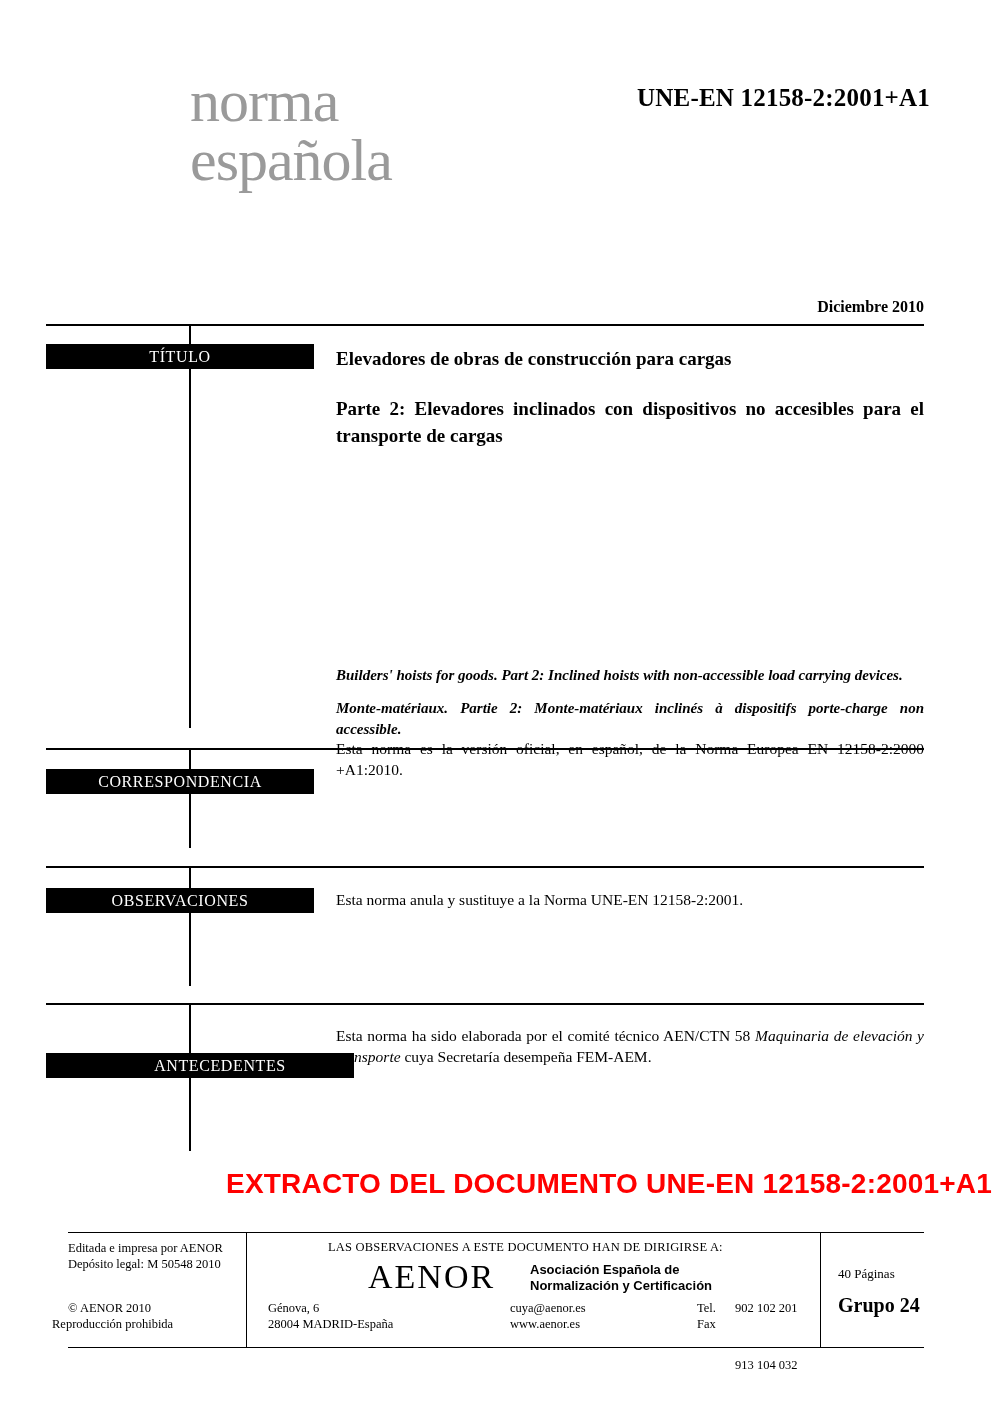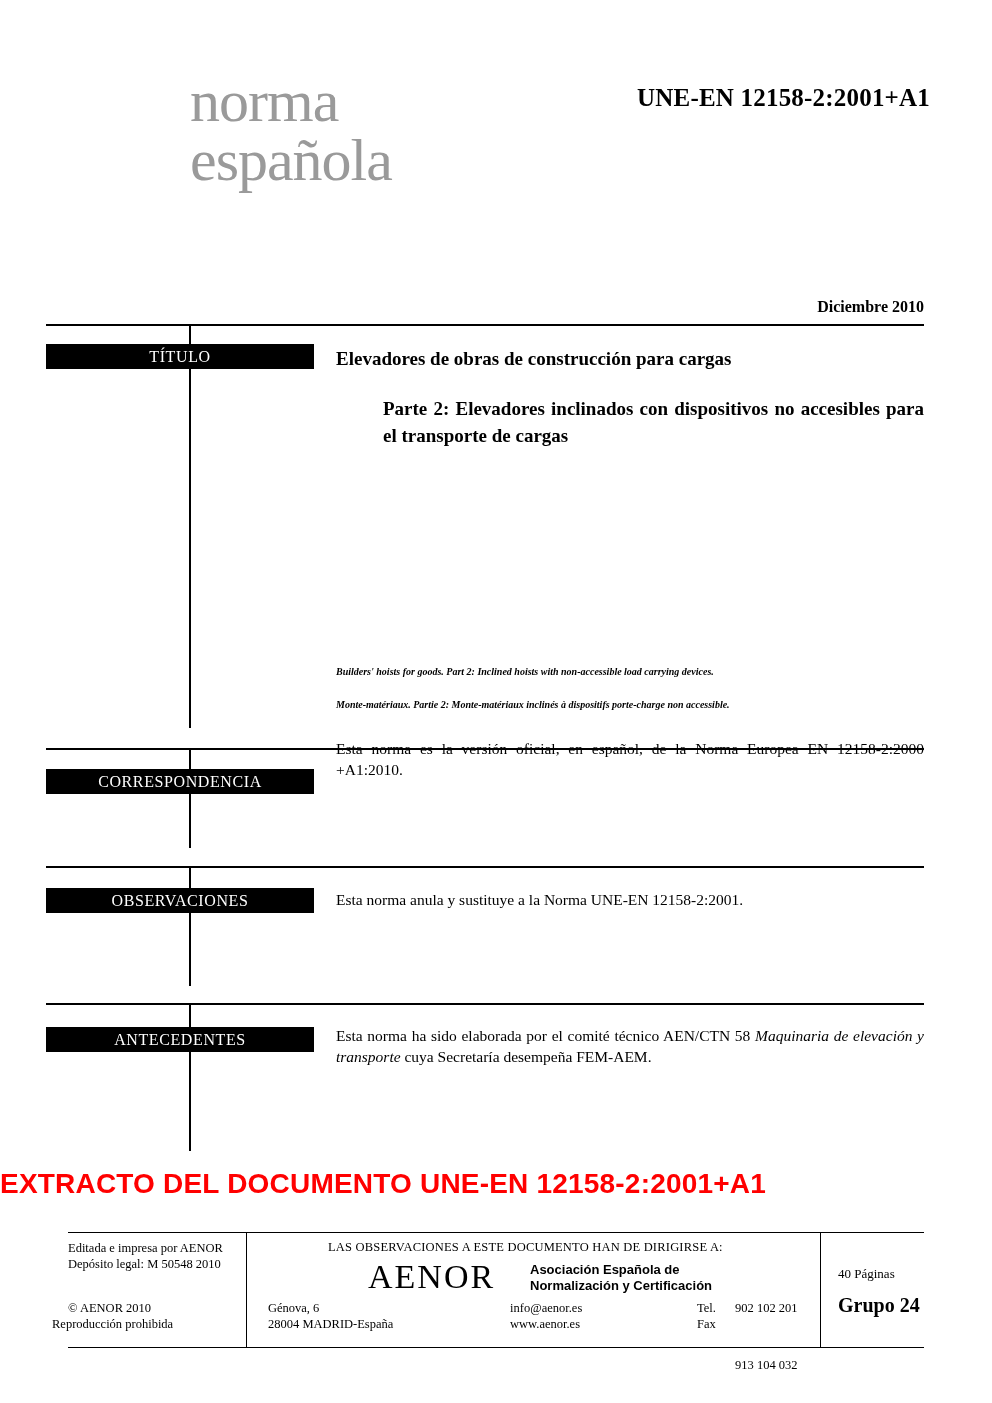--- a/index.html
+++ b/index.html
@@ -106,34 +106,34 @@
     line-height: 1.35;
   }
   .subtitle-es {
     font-size: 19px;
     font-weight: bold;
     line-height: 1.4;
     text-align: justify;
     text-justify: inter-word;
   }
   .alt-title {
-    font-size: 10px;
+    font-size: 15px;
     font-style: italic;
     font-weight: bold;
     line-height: 1.4;
   }
   .italic { font-style: italic; }
 
   
   .extract {
     position: absolute;
     left: 0;
     right: 0;
     top: 1168px;
-    text-align: left;
+    text-align: right;
     color: #ff0000;
     font-family: "Liberation Sans", sans-serif;
     font-size: 28px;
     font-weight: bold;
     letter-spacing: 0.2px;
   }
 
   
   .footer-rule-top {
     position: absolute;
@@ -219,31 +219,31 @@
   <div class="hrule" style="top:866px;"></div>
   <div class="hrule" style="top:1003px;"></div>
 
   <div class="vrule" style="top:324px; height:404px;"></div>
   <div class="vrule" style="top:748px; height:100px;"></div>
   <div class="vrule" style="top:866px; height:120px;"></div>
   <div class="vrule" style="top:1003px; height:148px;"></div>
 
   <div class="tag" style="top:344px;">TÍTULO</div>
   <div class="body-text title-es" style="top:346px;">Elevadores de obras de construcción para cargas</div>
-  <div class="body-text subtitle-es" style="top:396px;margin-left:47px;">Parte 2: Elevadores inclinados con dispositivos no accesibles para el transporte de cargas</div>
+  <div class="body-text subtitle-es" style="top:396px;">Parte 2: Elevadores inclinados con dispositivos no accesibles para el transporte de cargas</div>
   <div class="body-text alt-title" style="top:665px;">Builders' hoists for goods. Part 2: Inclined hoists with non-accessible load carrying devices.</div>
   <div class="body-text alt-title" style="top:698px;">Monte-matériaux. Partie 2: Monte-matériaux inclinés à dispositifs porte-charge non accessible.</div>
 
   <div class="tag" style="top:769px;">CORRESPONDENCIA</div>
   <div class="body-text" style="top:738px;">Esta norma es la versión oficial, en español, de la Norma Europea EN 12158-2:2000 +A1:2010.</div>
 
   <div class="tag" style="top:888px;">OBSERVACIONES</div>
   <div class="body-text" style="top:889px;">Esta norma anula y sustituye a la Norma UNE-EN 12158-2:2001.</div>
 
-  <div class="tag" style="top:1027px;">ANTECEDENTES</div>
+  <div class="tag" style="top:1053px;padding-left:40px;">ANTECEDENTES</div>
   <div class="body-text" style="top:1025px;"><span>Esta norma ha sido elaborada por el comité técnico AEN/CTN 58 </span><span class="italic">Maquinaria de elevación y transporte</span><span> cuya Secretaría desempeña FEM-AEM.</span></div>
 
   <div class="extract">EXTRACTO DEL DOCUMENTO UNE-EN 12158-2:2001+A1</div>
 
   <div class="footer-rule-top"></div>
   <div class="footer-rule-bottom"></div>
   <div class="footer-vrule" style="left:246px;"></div>
   <div class="footer-vrule" style="left:820px;"></div>
 
   <div class="footer-text" style="left:68px; top:1240px;">Editada e impresa por AENOR</div>
@@ -255,21 +255,21 @@
 
   <div class="aenor-logo">AENOR</div>
   <div class="aenor-sub">
     <div>Asociación Española de</div>
     <div>Normalización y Certificación</div>
   </div>
 
   <div class="footer-text" style="left:268px; top:1300px;">Génova, 6</div>
   <div class="footer-text" style="left:268px; top:1316px;">28004 MADRID-España</div>
 
-  <div class="footer-text" style="left:510px; top:1300px;">info@aenor.es</div>
+  <div class="footer-text" style="left:510px; top:1300px;">cuya@aenor.es</div>
   <div class="footer-text" style="left:510px; top:1316px;">www.aenor.es</div>
 
   <div class="footer-text" style="left:697px; top:1300px;">Tel.</div>
   <div class="footer-text" style="left:735px; top:1300px;">902 102 201</div>
   <div class="footer-text" style="left:697px; top:1316px;">Fax</div>
   <div class="footer-text" style="left:735px; top:1316px;margin-top:41px;">913 104 032</div>
 
   <div class="pages-count">40 Páginas</div>
   <div class="group-label">Grupo 24</div>
 

